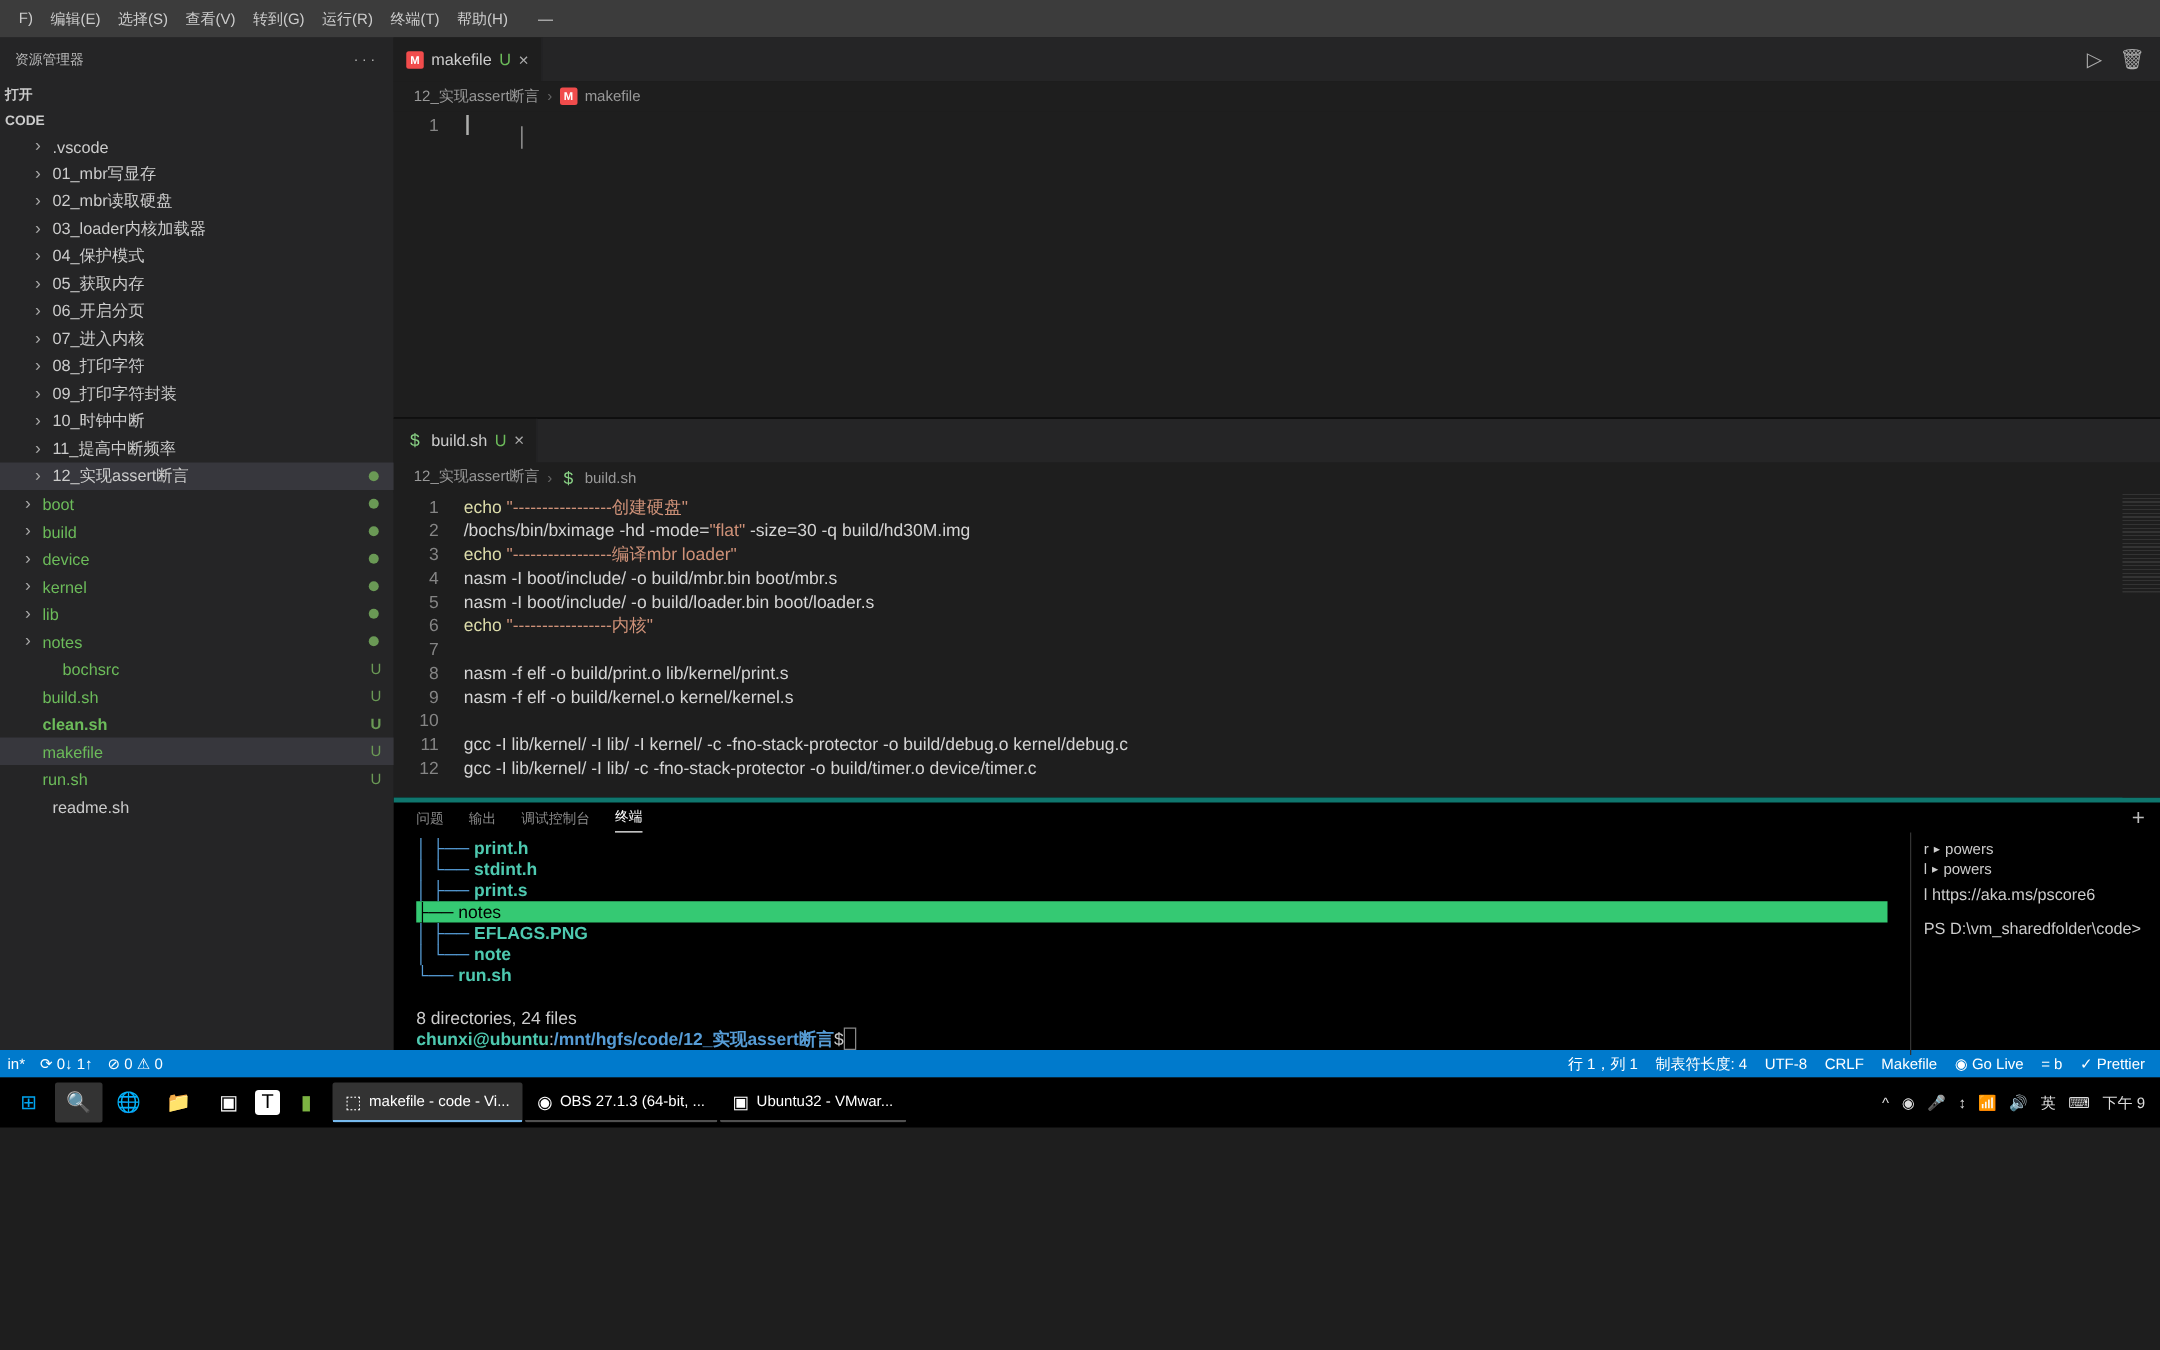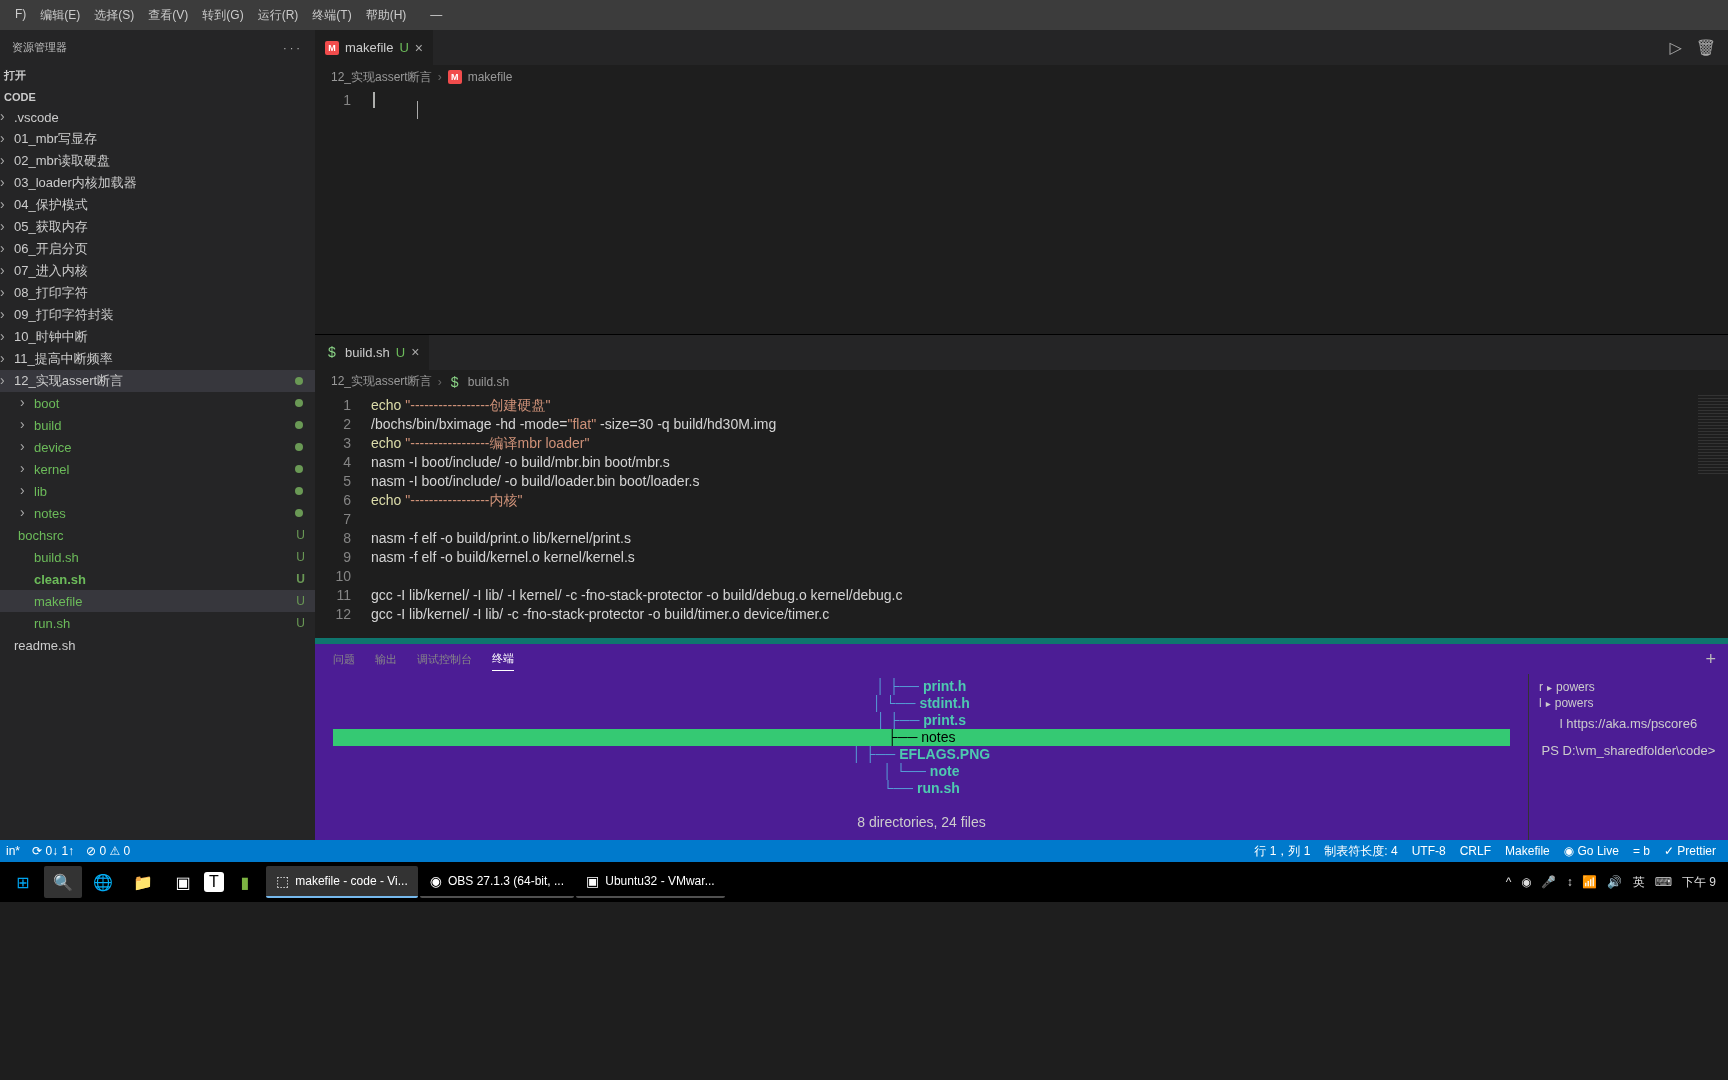--- a/index.html
+++ b/index.html
@@ -13,21 +13,21 @@
 .win-controls { display: flex; }
 .win-btn { width: 46px; height: 30px; display: flex; align-items: center; justify-content: center; font-size: 12px; }
 
 
 .main { display: flex; height: 810px; border-radius: 15px; }
 .sidebar { width: 315px; background: #252526; display: flex; flex-direction: column; font-size: 13px; }
 .sidebar-header { height: 35px; display: flex; align-items: center; justify-content: space-between; padding: 0 12px; color: #bbbbbb; font-size: 11px; }
 .sidebar-header span:last-child { letter-spacing: 3px; cursor: default; }
 .sidebar-section-head { padding: 3px 4px; font-size: 11px; font-weight: bold; color: #cccccc; }
 .file-tree { flex: 1; overflow: auto; }
-.tree-item { height: 22px; display: flex; align-items: center; padding-left: 0; position: relative; cursor: default; }
+.tree-item { height: 22px; display: flex; align-items: center; padding-left: 28px; position: relative; cursor: default; }
 .tree-item.folder::before { content: "›"; margin-right: 4px; color: #aaa; font-size: 14px; width: 10px; display: inline-block; transform: translateY(-1px); }
 .tree-item.file::before { content: ""; width: 14px; display: inline-block; }
 .tree-item.active { background: #37373d; }
 .git-dot { width: 8px; height: 8px; border-radius: 50%; background: #6a9955; position: absolute; right: 12px; top: 50%; transform: translateY(-50%); }
 .git-U { color: #6a9955; position: absolute; right: 10px; font-size: 12px; }
 .tree-item.green { color: #6cbb5a; }
 
 
 .editor { flex: 1; display: flex; flex-direction: column; background: #1e1e1e; }
 .tab-row { height: 35px; background: #252526; display: flex; align-items: stretch; }
@@ -48,21 +48,21 @@
 
 
 .split { border-top: 1px solid #000; }
 
 
 .kw { color: #dcdcaa; }
 .str { color: #ce9178; }
 .cmd { color: #d4d4d4; }
 
 
-.panel { height: 202px; background: #4c1d95; border-top: 6px solid #0f766e; display: flex; flex-direction: column; text-align: center; }
+.panel { height: 202px; background: #000000; border-top: 4px solid #0f766e; display: flex; flex-direction: column; }
 .panel-tabs { height: 30px; display: flex; align-items: center; gap: 20px; padding: 0 18px; font-size: 11px; color: #888; position: relative; }
 .panel-tab { cursor: default; padding: 4px 0; }
 .panel-tab.active { color: #fff; border-bottom: 1px solid #fff; }
 .panel-tabs .plus { position: absolute; right: 12px; font-size: 18px; color: #bbb; cursor: pointer; }
 .panel-body { flex: 1; display: flex; }
 .terminal { flex: 1; padding: 4px 18px; font-family: Consolas, monospace; font-size: 14px; line-height: 17px; overflow: hidden; }
 .term-side { width: 200px; padding: 6px 10px; font-family: Consolas, monospace; font-size: 13px; color: #ccc; border-left: 1px solid #333; }
 .tree-line { color: #569cd6; }
 .tree-file { color: #4ec9b0; font-weight: bold; }
 .sel { background: #35c973; color: #000; display: inline-block; width: 100%; }
@@ -176,21 +176,21 @@
           <span class="git-dot"></span>
         </div>
         <div class="tree-item folder green" style="padding-left: 20px;">
           <span>lib</span>
           <span class="git-dot"></span>
         </div>
         <div class="tree-item folder green" style="padding-left: 20px;">
           <span>notes</span>
           <span class="git-dot"></span>
         </div>
-        <div class="tree-item file green" style="padding-left: 4px;">
+        <div class="tree-item file green" style="padding-left: 36px;">
           <span>bochsrc</span>
           <span class="git-U">U</span>
         </div>
         <div class="tree-item file green" style="padding-left: 20px;">
           <span>build.sh</span>
           <span class="git-U">U</span>
         </div>
         <div class="tree-item file green" style="padding-left: 20px; font-weight: bold;">
           <span>clean.sh</span>
           <span class="git-U">U</span>
@@ -285,20 +285,21 @@
         <div class="terminal" id="terminal">
             <div><span class="tree-line">   │   ├── </span><span class="tree-file">print.h</span></div>
             <div><span class="tree-line">   │   └── </span><span class="tree-file">stdint.h</span></div>
             <div><span class="tree-line">   │   ├── </span><span class="tree-file">print.s</span></div>
             <div><span class="sel">├── notes</span></div>
             <div><span class="tree-line">│   ├── </span><span class="tree-file">EFLAGS.PNG</span></div>
             <div><span class="tree-line">│   └── </span><span class="tree-file">note</span></div>
             <div><span class="tree-line">└── </span><span class="tree-file">run.sh</span></div>
             <div>&nbsp;</div>
             <div>8 directories, 24 files</div>
+            <div><span class="prompt-user">chunxi@ubuntu</span><span>:</span><span class="prompt-path">/mnt/hgfs/code/12_实现assert断言</span><span>$ </span><span style="border:1px solid #888; padding:0 4px;"> </span></div>
           </div>
         <div class="term-side">
           <div class="side-list" id="side-list" style="margin-bottom:6px;">
               <div class="side-list-item">
                 <span>r</span> 
                 <span class="side-chevron">▸</span> 
                 <span>powers</span>
               </div>
               <div class="side-list-item">
                 <span>l</span> 

